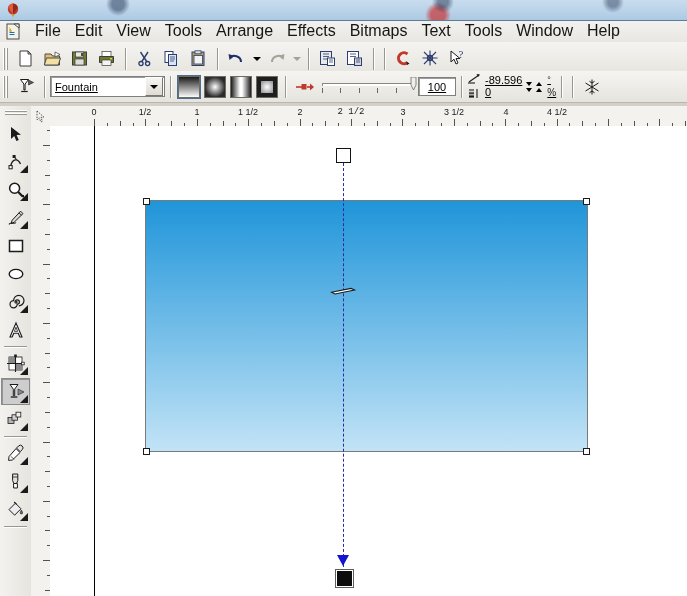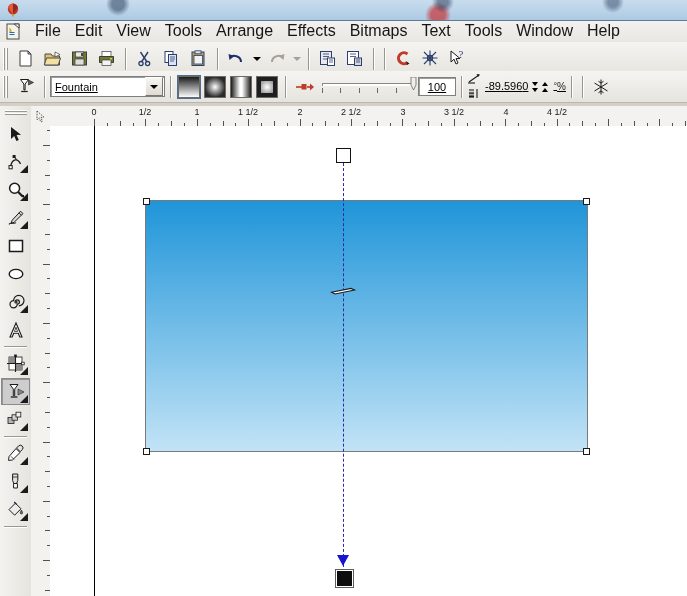--- a/index.html
+++ b/index.html
@@ -138,21 +138,21 @@
   }
   .slider-ticks {
     position: absolute; left: 0; top: 12px; width: 92px; height: 5px;
     background-image: repeating-linear-gradient(90deg, #6a675f 0 1px, transparent 1px 18.4px);
   }
   .slider-thumb {
     position: absolute; right: -3px; top: 1px; width: 7px; height: 14px;
   }
 
   .angle-stack {
-    display: flex; flex-direction: row; justify-content: space-between;
+    display: flex; flex-direction: column; justify-content: space-between;
     font-size: 11px; line-height: 11px; flex: 0 0 auto;
   }
   .angle-stack > div { height: 12px; display: flex; align-items: center; }
 
   
   .ruler-corner {
     position: absolute; left: 31px; top: 106px; width: 19px; height: 20px;
     background: #f3f2ef; border-right: 1px solid #9c998f; border-bottom: 1px solid #9c998f;
     display:flex; align-items:center; justify-content:center;
   }
@@ -658,21 +658,21 @@
       <path d="M3 1 L3 10 L5.2 7.8 L6.8 12 L8.4 11.4 L6.9 7.4 L10 7.2 Z" fill="none" stroke="#4a4a4a" stroke-width=".9" stroke-dasharray="1.6 1.2"></path>
     </svg>
   </div>
 
   <div class="hruler">
     <span class="hlabel" style="left:44px;">0</span>
     <span class="hlabel" style="left:95px;">1/2</span>
     <span class="hlabel" style="left:147px;">1</span>
     <span class="hlabel" style="left:198px;">1 1/2</span>
     <span class="hlabel" style="left:250px;">2</span>
-    <span class="hlabel" style="left:301px;">2 1/2</span>
+    <span class="hlabel" style="left:301px;font-family:Liberation Mono, monospace;">2 1/2</span>
     <span class="hlabel" style="left:353px;">3</span>
     <span class="hlabel" style="left:404px;">3 1/2</span>
     <span class="hlabel" style="left:456px;">4</span>
     <span class="hlabel" style="left:507px;">4 1/2</span>
     <span id="hticks"><span class="htick" style="left: 44px; height: 7px;"></span><span class="htick" style="left: 56.85px; height: 3px;"></span><span class="htick" style="left: 69.7px; height: 5px;"></span><span class="htick" style="left: 82.55px; height: 3px;"></span><span class="htick" style="left: 95.4px; height: 7px;"></span><span class="htick" style="left: 108.25px; height: 3px;"></span><span class="htick" style="left: 121.1px; height: 5px;"></span><span class="htick" style="left: 133.95px; height: 3px;"></span><span class="htick" style="left: 146.8px; height: 7px;"></span><span class="htick" style="left: 159.65px; height: 3px;"></span><span class="htick" style="left: 172.5px; height: 5px;"></span><span class="htick" style="left: 185.35px; height: 3px;"></span><span class="htick" style="left: 198.2px; height: 7px;"></span><span class="htick" style="left: 211.05px; height: 3px;"></span><span class="htick" style="left: 223.9px; height: 5px;"></span><span class="htick" style="left: 236.75px; height: 3px;"></span><span class="htick" style="left: 249.6px; height: 7px;"></span><span class="htick" style="left: 262.45px; height: 3px;"></span><span class="htick" style="left: 275.3px; height: 5px;"></span><span class="htick" style="left: 288.15px; height: 3px;"></span><span class="htick" style="left: 301px; height: 7px;"></span><span class="htick" style="left: 313.85px; height: 3px;"></span><span class="htick" style="left: 326.7px; height: 5px;"></span><span class="htick" style="left: 339.55px; height: 3px;"></span><span class="htick" style="left: 352.4px; height: 7px;"></span><span class="htick" style="left: 365.25px; height: 3px;"></span><span class="htick" style="left: 378.1px; height: 5px;"></span><span class="htick" style="left: 390.95px; height: 3px;"></span><span class="htick" style="left: 403.8px; height: 7px;"></span><span class="htick" style="left: 416.65px; height: 3px;"></span><span class="htick" style="left: 429.5px; height: 5px;"></span><span class="htick" style="left: 442.35px; height: 3px;"></span><span class="htick" style="left: 455.2px; height: 7px;"></span><span class="htick" style="left: 468.05px; height: 3px;"></span><span class="htick" style="left: 480.9px; height: 5px;"></span><span class="htick" style="left: 493.75px; height: 3px;"></span><span class="htick" style="left: 506.6px; height: 7px;"></span><span class="htick" style="left: 519.45px; height: 3px;"></span><span class="htick" style="left: 532.3px; height: 5px;"></span><span class="htick" style="left: 545.15px; height: 3px;"></span><span class="htick" style="left: 558px; height: 7px;"></span><span class="htick" style="left: 570.85px; height: 3px;"></span><span class="htick" style="left: 583.7px; height: 5px;"></span><span class="htick" style="left: 596.55px; height: 3px;"></span><span class="htick" style="left: 609.4px; height: 7px;"></span><span class="htick" style="left: 622.25px; height: 3px;"></span><span class="htick" style="left: 635.1px; height: 5px;"></span></span>
   </div>
 
   <div class="vruler">
     <span class="vlabel" style="top:15px;">7 1/2</span>
     <span class="vlabel" style="top:75px;">7</span>

